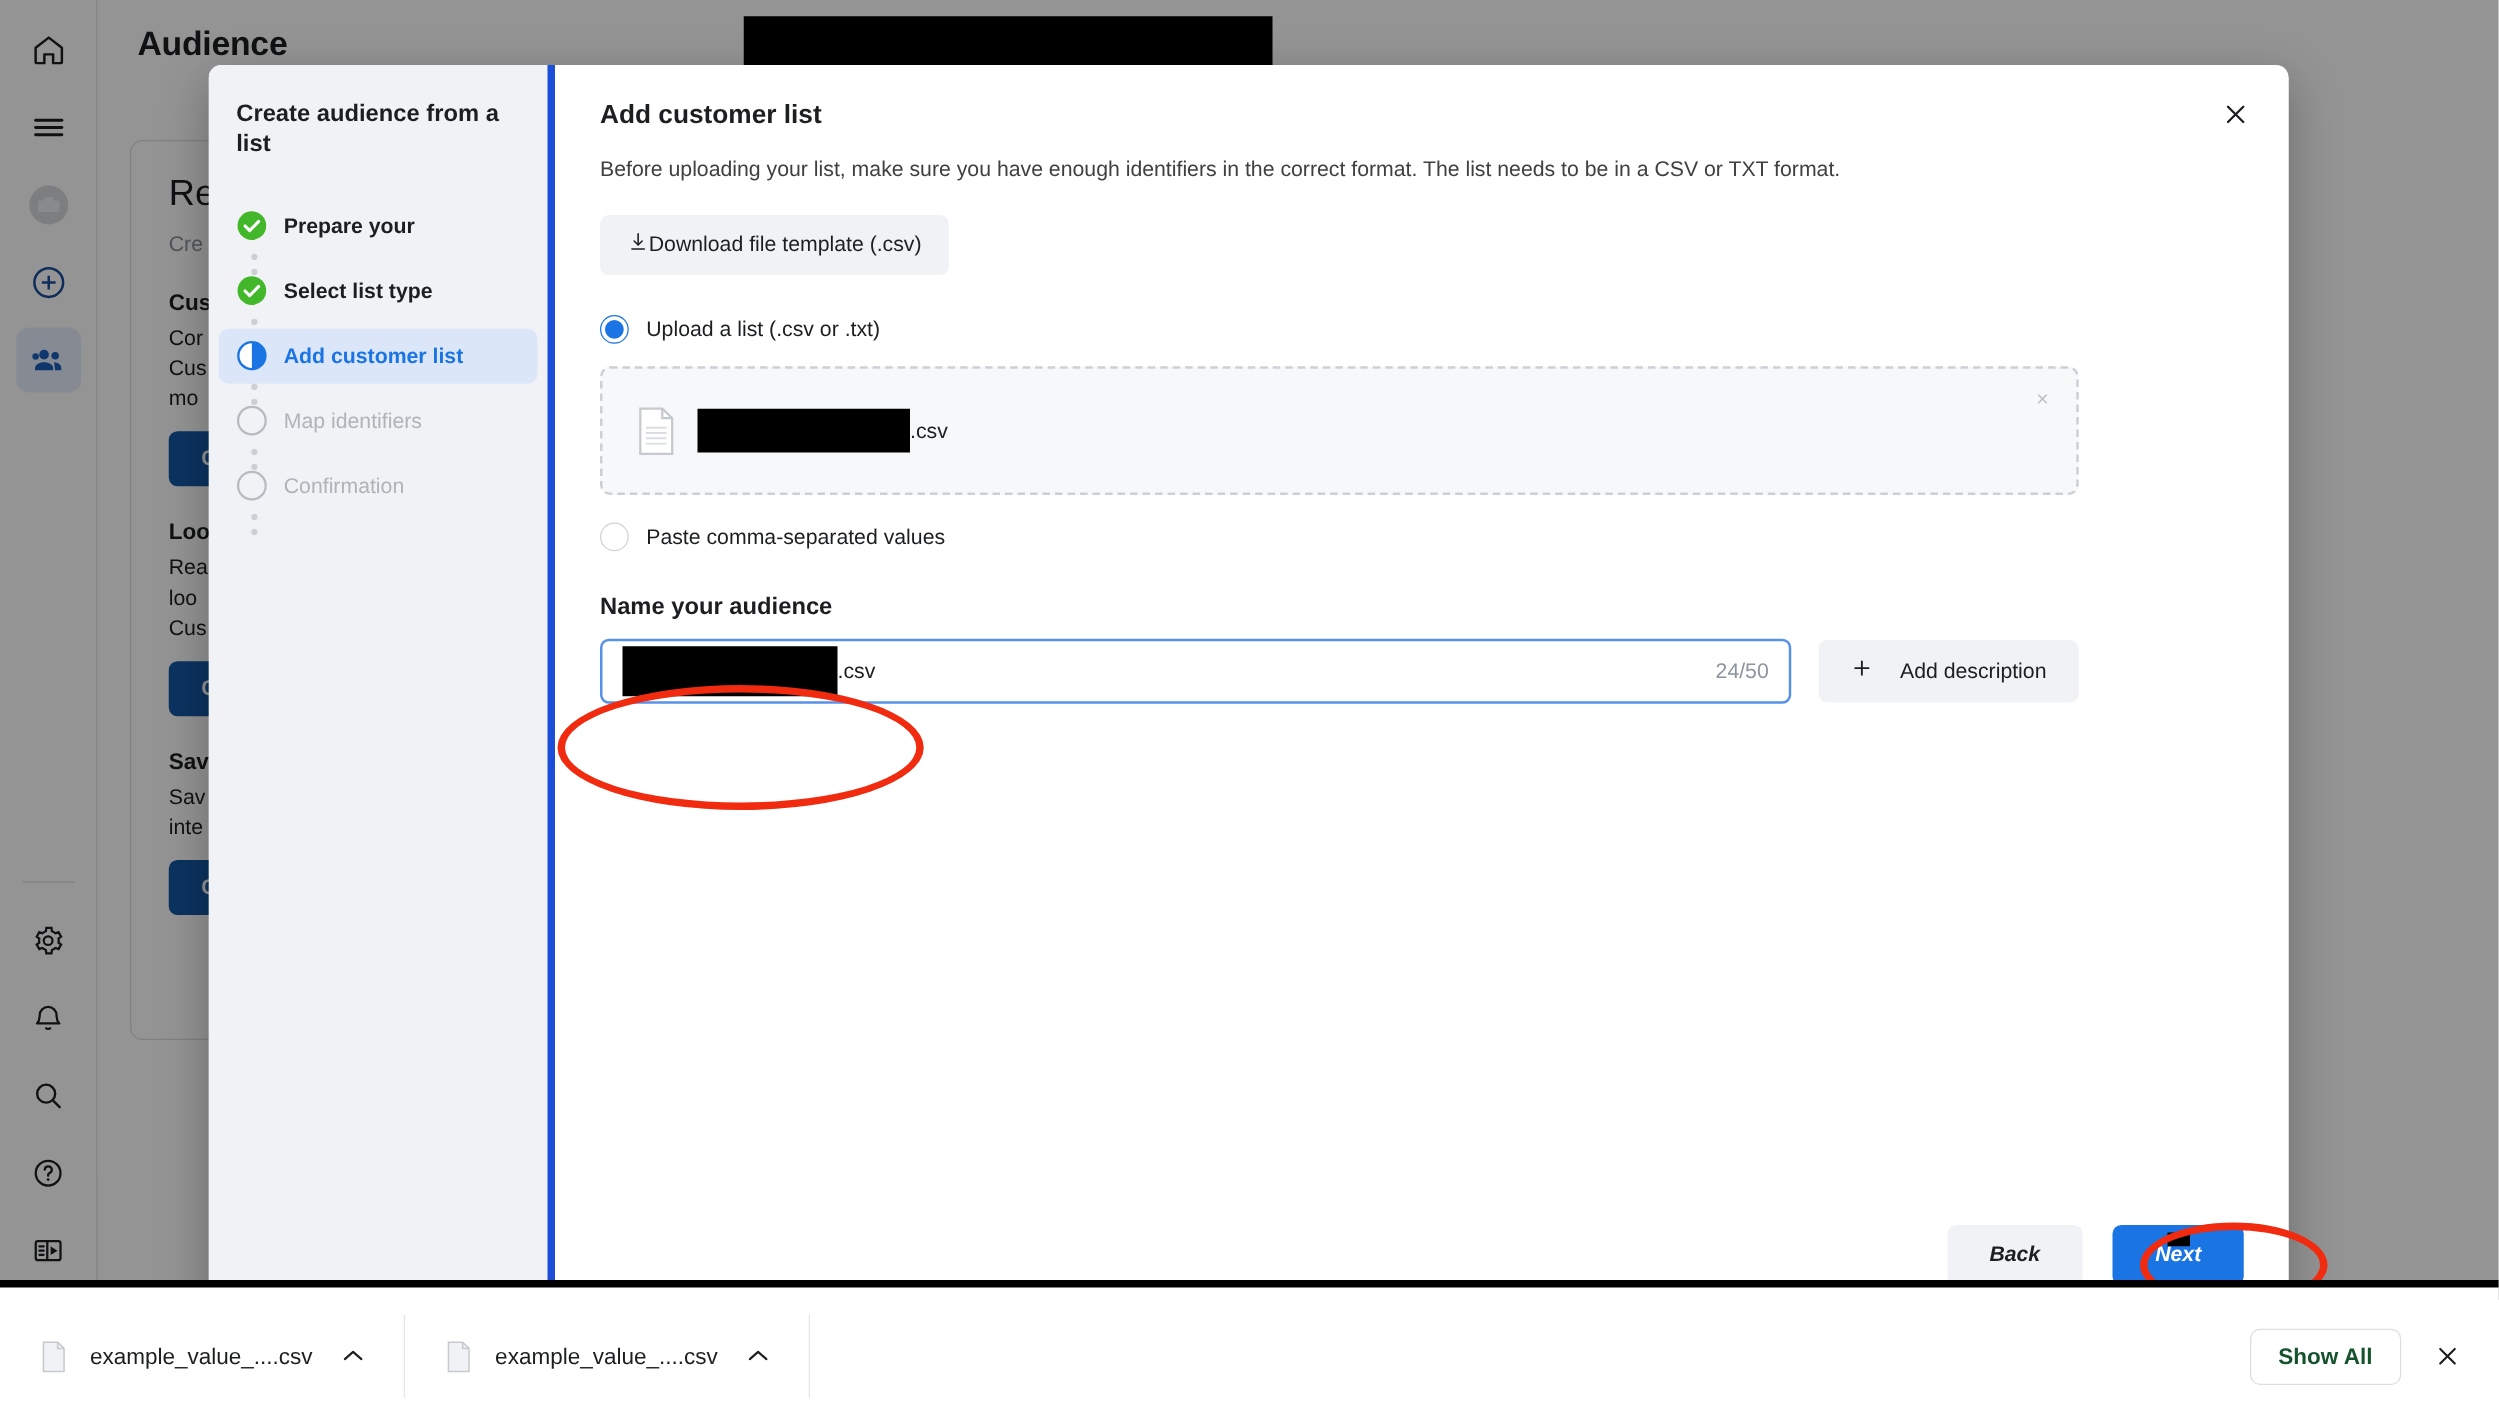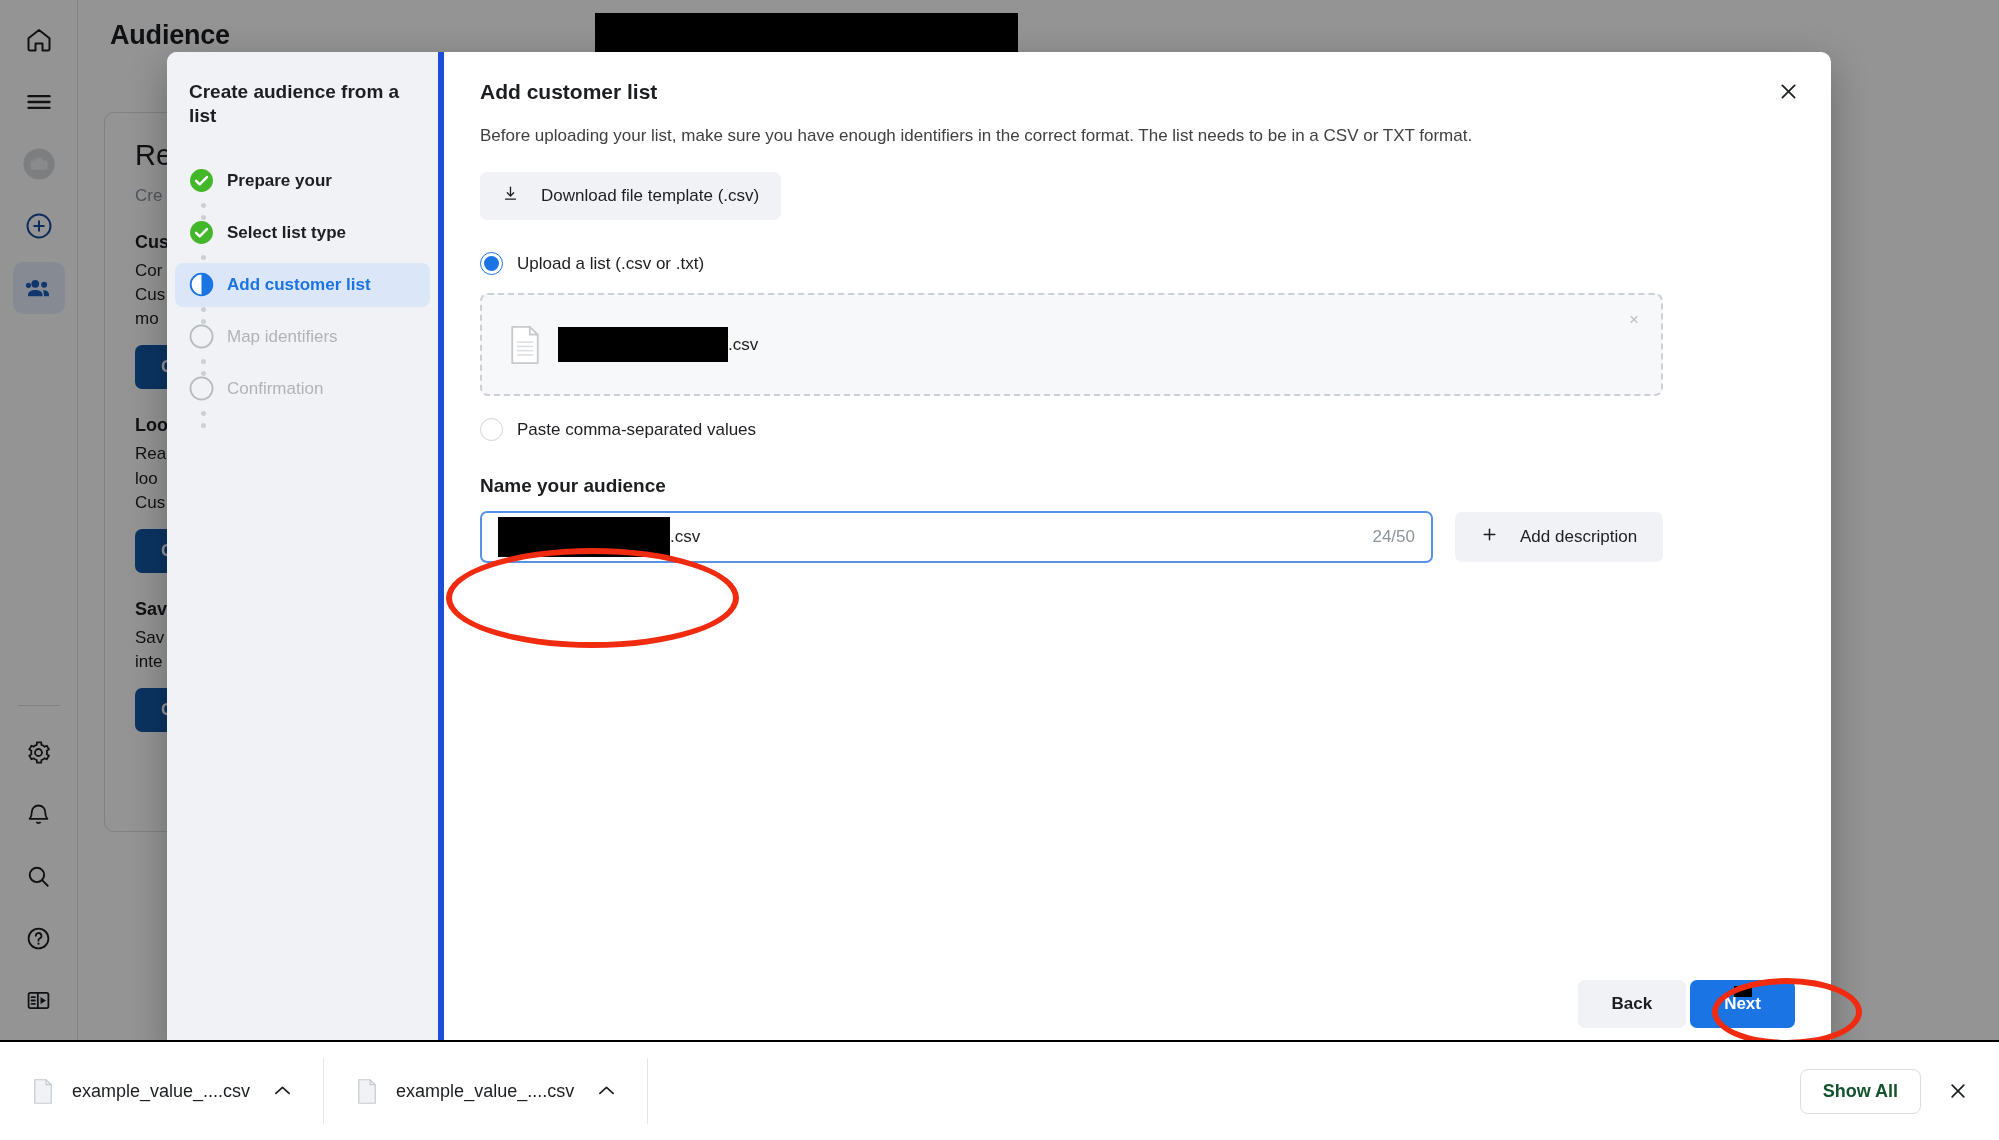--- a/index.html
+++ b/index.html
@@ -82,21 +82,21 @@
   .modal-body { flex: 1 1 auto; position: relative; padding: 28px 36px 0 36px; }
   .modal-close {
     position: absolute; right: 26px; top: 22px; width: 34px; height: 34px;
     display: flex; align-items: center; justify-content: center;
     border-radius: 50%; color: #1c1e21;
   }
   .modal-h { font-size: 21px; font-weight: bold; color: #1c1e21; margin-bottom: 22px; }
   .modal-desc { font-size: 17px; color: #404040; margin-bottom: 26px; }
 
   .dl-btn {
-    display: inline-flex; align-items: center; gap: 22px;
+    display: inline-flex; align-items: center; gap: 0;
     background: #f0f2f5; border-radius: 7px; padding: 12px 22px;
     font-size: 17px; color: #1c1e21; margin-bottom: 32px;
   }
 
   .radio-row { display: flex; align-items: center; gap: 14px; margin-bottom: 18px; }
   .radio {
     width: 23px; height: 23px; flex: 0 0 23px; border-radius: 50%;
     border: 1px solid #cfd2d7; background: #fff; position: relative;
   }
   .radio.on { border-color: #1b74e4; }
@@ -130,21 +130,21 @@
   .name-val { font-size: 17px; color: #1c1e21; display: flex; align-items: center; }
   .counter { margin-left: auto; font-size: 17px; color: #8d949e; }
   .add-desc {
     display: inline-flex; align-items: center; gap: 22px; background: #f0f2f5;
     border-radius: 7px; padding: 14px 26px; font-size: 17px; color: #1c1e21;
   }
 
   .modal-footer {
     position: absolute; left: 0; right: 0; bottom: 0; height: 104px;
     display: flex; align-items: center; justify-content: flex-end;
-    gap: 4px; padding-right: 36px;
+    gap: 24px; padding-right: 36px; font-style: italic;
   }
   .btn-back {
     background: #f0f2f5; color: #1c1e21; font-size: 17px; font-weight: bold;
     border-radius: 7px; padding: 14px 34px;
   }
   .btn-next {
     position: relative; background: #1b74e4; color: #fff; font-size: 17px;
     font-weight: bold; border-radius: 7px; padding: 14px 34px;
   }
   .btn-next .blackdot {
@@ -155,22 +155,22 @@
   
   .ellipse {
     position: absolute; border: 6px solid #f02b10; border-radius: 50%;
     pointer-events: none; z-index: 20;
   }
   .el-name { left: 446px; top: 548px; width: 293px; height: 100px; }
   .el-next { left: 1712px; top: 978px; width: 150px; height: 68px; }
 
   
   .dlbar {
-    position: absolute; left: 0; right: 0; bottom: 0; height: 100px;
-    background: #fff; border-top: 2px solid #000000;
+    position: absolute; left: 0; right: 0; bottom: 0; height: 116px;
+    background: #fff; border-top: 6px solid #000000;
     display: flex; align-items: center; z-index: 30;
   }
   .dl-item {
     display: flex; align-items: center; gap: 18px; height: 66px;
     padding: 0 32px; border-right: 1px solid #e4e6eb;
   }
   .dl-item .doc { width: 22px; height: 27px; flex: 0 0 22px; }
   .dl-name { font-size: 18px; color: #1c1e21; }
   .dl-caret { font-size: 17px; color: #1c1e21; margin-left: 6px; }
   .dl-right { margin-left: auto; display: flex; align-items: center; gap: 22px; padding-right: 26px; }

